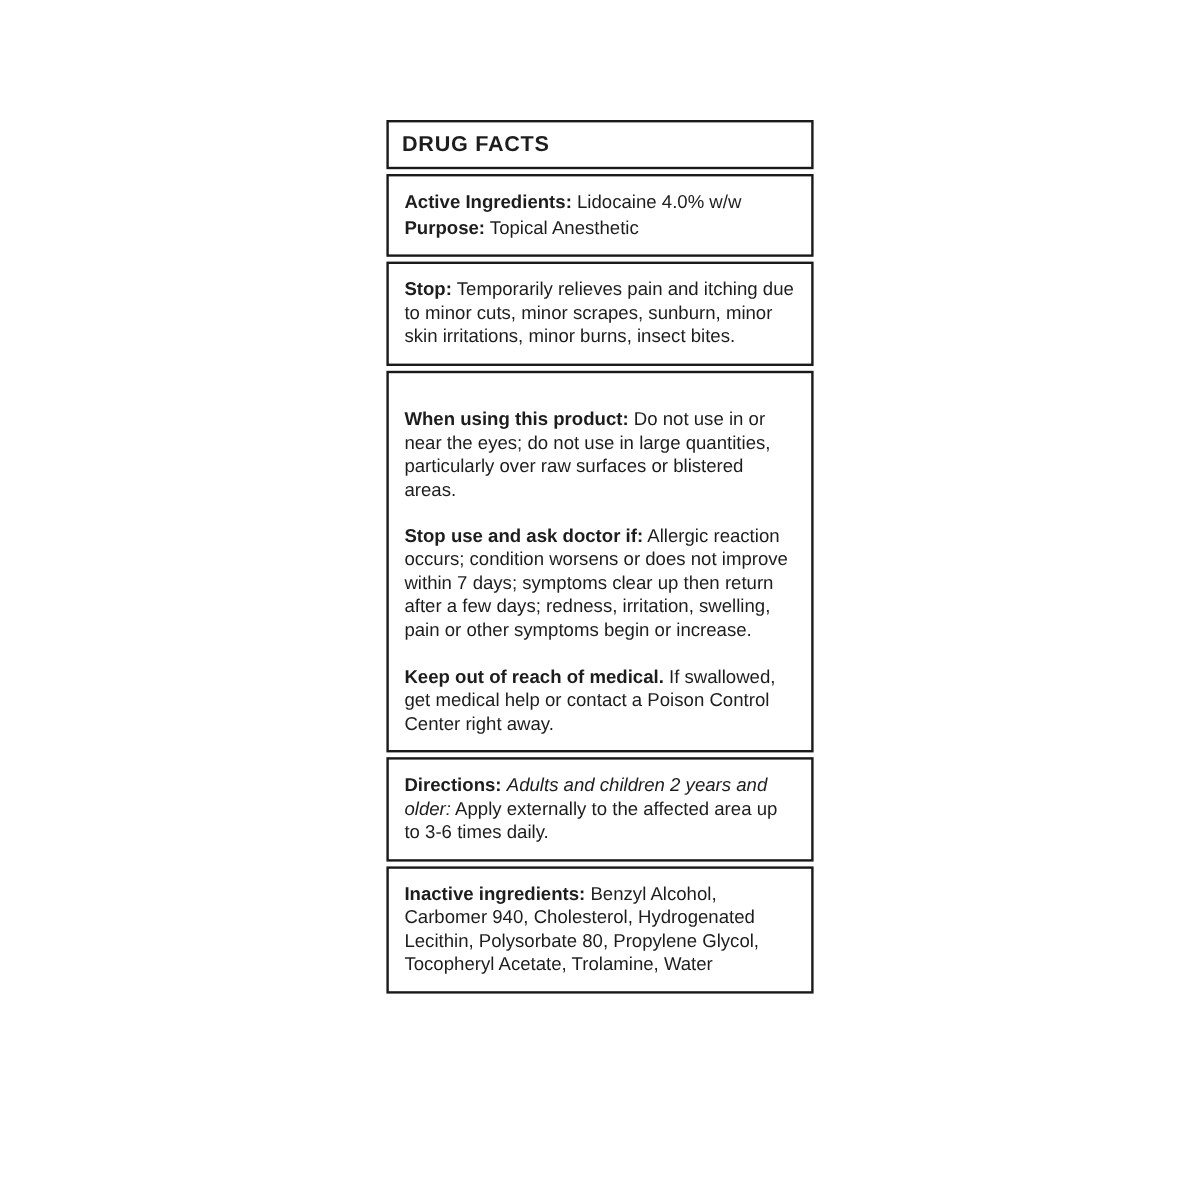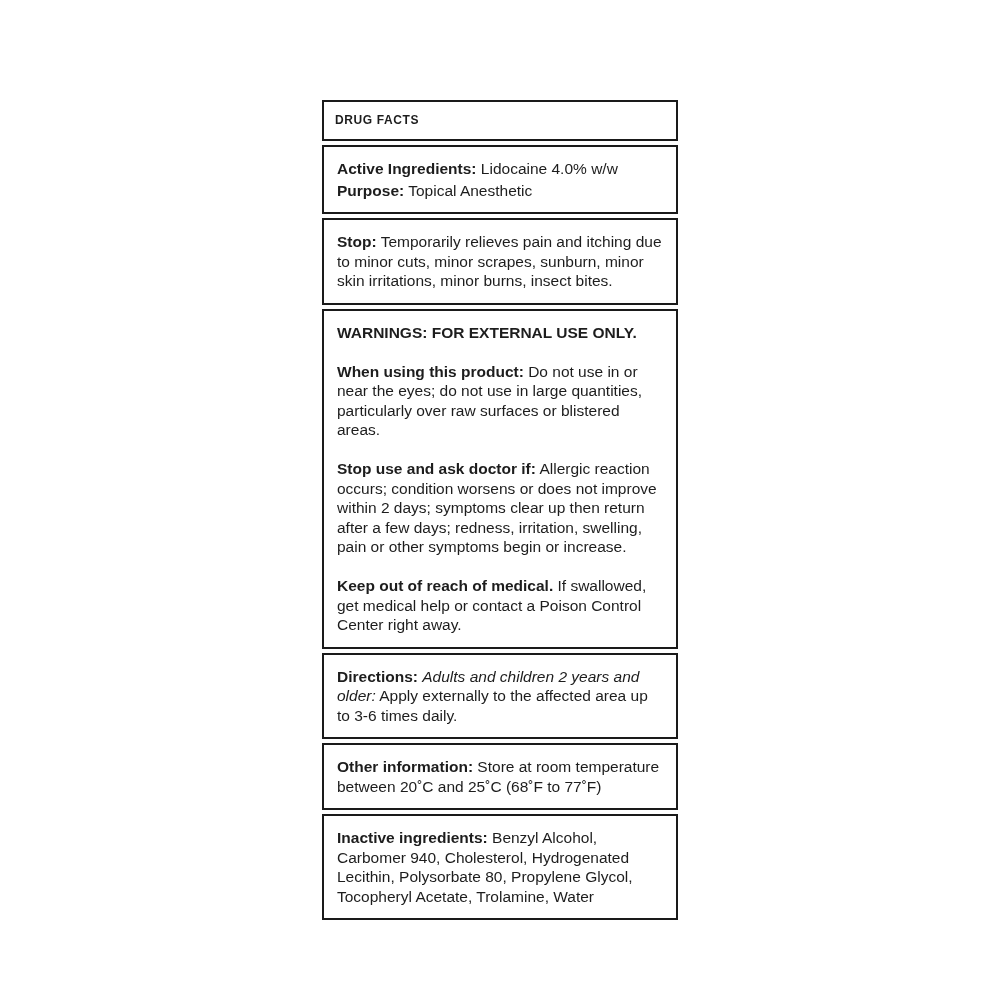--- a/index.html
+++ b/index.html
@@ -32,21 +32,21 @@
   .box {
     border: 2px solid var(--border-color);
     background: var(--bg);
     margin-bottom: 4px;
     padding: 10px 11px;
   }
   .title-box {
     padding: 8px 11px;
   }
   .panel-title {
-    font-size: 12px;
+    font-size: 18px;
     line-height: 21px;
     font-weight: bold;
     letter-spacing: 0.6px;
     color: var(--text-color);
   }
   .box p {
     margin: 2px;
     font-size: 15.5px;
     line-height: 19.5px;
     color: var(--text-color);
@@ -67,29 +67,25 @@
     </div>
     <div>
         <section class="box">
           <p><span class="run-bold">Active Ingredients:</span><span> Lidocaine 4.0% w/w</span></p>
           <p><span class="run-bold">Purpose:</span><span> Topical Anesthetic</span></p>
         </section>
         <section class="box">
           <p><span class="run-bold">Stop:</span><span> Temporarily relieves pain and itching due to minor cuts, minor scrapes, sunburn, minor skin irritations, minor burns, insect bites.</span></p>
         </section>
         <section class="box">
-          <p><span class="run-bold">WARNINGS: FOR EXTERNAL USE ONLY.</span></p>
           <p class="spaced"><span class="run-bold">When using this product:</span><span> Do not use in or near the eyes; do not use in large quantities, particularly over raw surfaces or blistered areas.</span></p>
-          <p class="spaced"><span class="run-bold">Stop use and ask doctor if:</span><span> Allergic reaction occurs; condition worsens or does not improve within 2 days; symptoms clear up then return after a few days; redness, irritation, swelling, pain or other symptoms begin or increase.</span></p>
+          <p class="spaced"><span class="run-bold">Stop use and ask doctor if:</span><span> Allergic reaction occurs; condition worsens or does not improve within 7 days; symptoms clear up then return after a few days; redness, irritation, swelling, pain or other symptoms begin or increase.</span></p>
           <p class="spaced"><span class="run-bold">Keep out of reach of medical.</span><span> If swallowed, get medical help or contact a Poison Control Center right away.</span></p>
         </section>
         <section class="box">
           <p><span class="run-bold">Directions:</span><span> </span><span class="run-italic">Adults and children 2 years and older:</span><span> Apply externally to the affected area up to 3-6 times daily.</span></p>
-        </section>
-        <section class="box">
-          <p><span class="run-bold">Other information:</span><span> Store at room temperature between 20˚C and 25˚C (68˚F to 77˚F)</span></p>
         </section>
         <section class="box">
           <p><span class="run-bold">Inactive ingredients:</span><span> Benzyl Alcohol, Carbomer 940, Cholesterol, Hydrogenated Lecithin, Polysorbate 80, Propylene Glycol, Tocopheryl Acetate, Trolamine, Water</span></p>
         </section>
       </div>
   </div>
 </div>
 
 </body></html>

